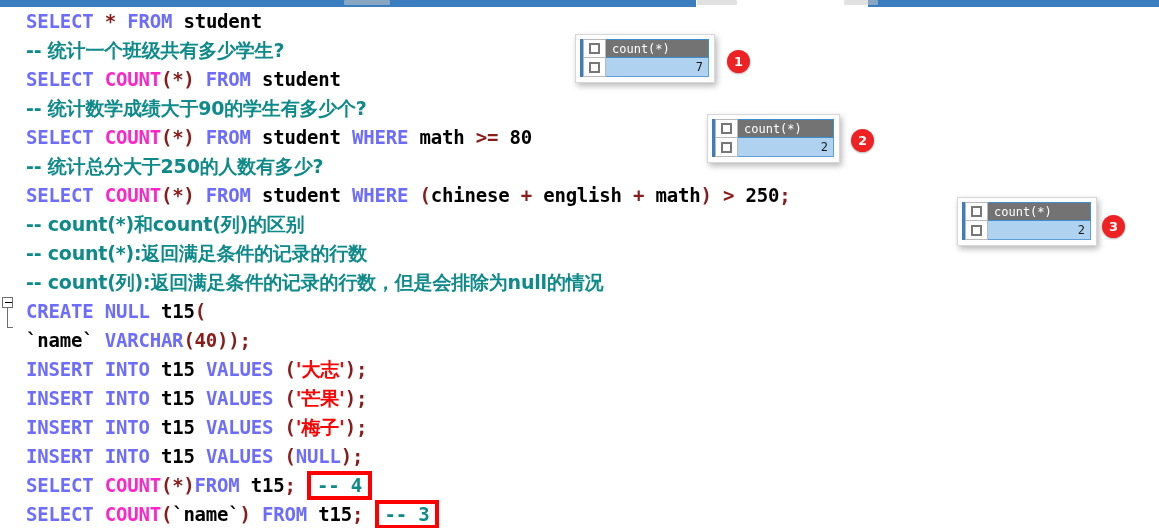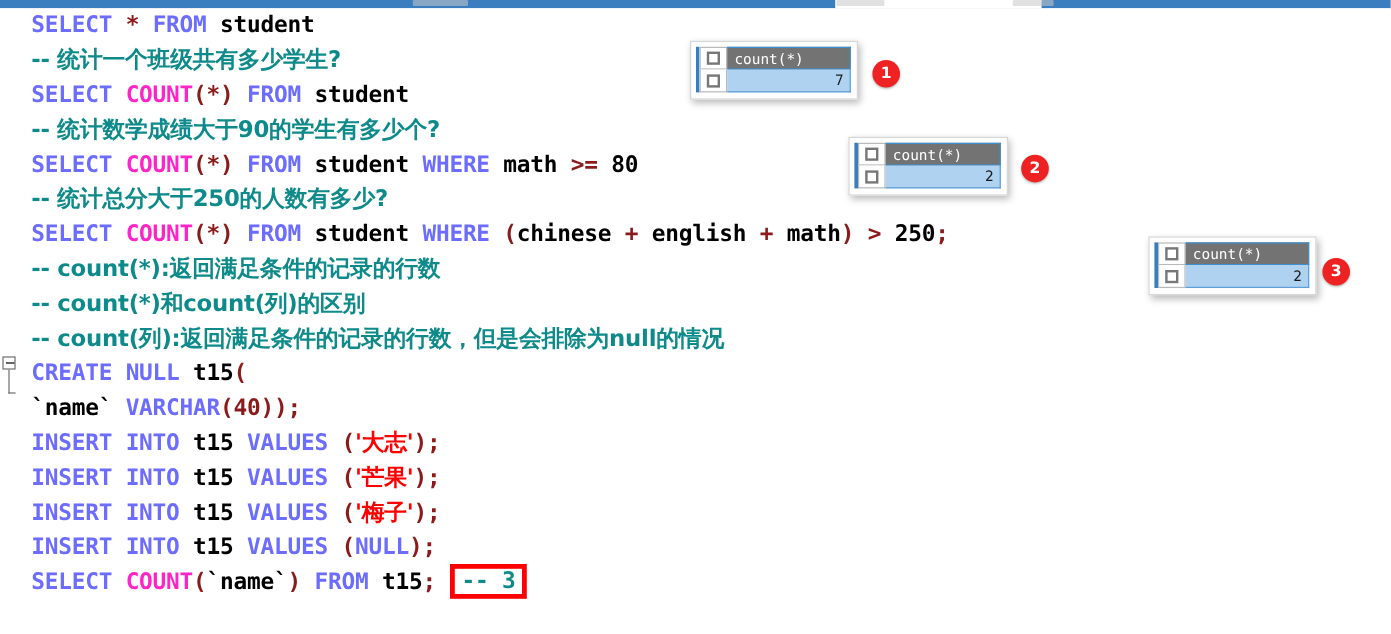--- a/index.html
+++ b/index.html
@@ -257,38 +257,39 @@
     <div class="line"><span class="kw">SELECT</span> <span class="fn">COUNT</span><span class="punc">(*)</span> <span class="kw">FROM</span> <span class="id">student</span></div>
 
     <div class="line cn"><span class="cmt">-- 统计数学成绩大于90的学生有多少个?</span></div>
 
     <div class="line"><span class="kw">SELECT</span> <span class="fn">COUNT</span><span class="punc">(*)</span> <span class="kw">FROM</span> <span class="id">student</span> <span class="kw">WHERE</span> <span class="id">math</span> <span class="punc">&gt;=</span> <span class="num">80</span></div>
 
     <div class="line cn"><span class="cmt">-- 统计总分大于250的人数有多少?</span></div>
 
     <div class="line"><span class="kw">SELECT</span> <span class="fn">COUNT</span><span class="punc">(*)</span> <span class="kw">FROM</span> <span class="id">student</span> <span class="kw">WHERE</span> <span class="punc">(</span><span class="id">chinese</span> <span class="punc">+</span> <span class="id">english</span> <span class="punc">+</span> <span class="id">math</span><span class="punc">)</span> <span class="punc">&gt;</span> <span class="num">250</span><span class="punc">;</span></div>
 
+    <div class="line cn"><span class="cmt">-- count(*)和count(列)的区别</span></div>
+
     <div class="line cn"><span class="cmt">-- count(*):返回满足条件的记录的行数</span></div>
 
-    <div class="line cn"><span class="cmt">-- count(*)和count(列)的区别</span></div>
-
     <div class="line cn"><span class="cmt">-- count(列):返回满足条件的记录的行数，但是会排除为null的情况</span></div>
 
     <div class="line"><span class="kw">CREATE</span> <span class="kw">NULL</span> <span class="id">t15</span><span class="punc">(</span></div>
 
     <div class="line"><span class="id">`name`</span> <span class="kw">VARCHAR</span><span class="punc">(40));</span></div>
 
     <div class="line"><span class="kw">INSERT</span> <span class="kw">INTO</span> <span class="id">t15</span> <span class="kw">VALUES</span> <span class="punc">(</span><span class="str cn">'大志'</span><span class="punc">);</span></div>
 
     <div class="line"><span class="kw">INSERT</span> <span class="kw">INTO</span> <span class="id">t15</span> <span class="kw">VALUES</span> <span class="punc">(</span><span class="str cn">'芒果'</span><span class="punc">);</span></div>
 
     <div class="line"><span class="kw">INSERT</span> <span class="kw">INTO</span> <span class="id">t15</span> <span class="kw">VALUES</span> <span class="punc">(</span><span class="str cn">'梅子'</span><span class="punc">);</span></div>
 
     <div class="line"><span class="kw">INSERT</span> <span class="kw">INTO</span> <span class="id">t15</span> <span class="kw">VALUES</span> <span class="punc">(</span><span class="kw">NULL</span><span class="punc">);</span></div>
 
+    <div class="line"><span class="kw">SELECT</span> <span class="fn">COUNT</span><span class="punc">(*)</span><span class="kw">FROM</span> <span class="id">t15</span><span class="punc">;</span> <span class="cmt boxed">-- 4</span></div>
 
     <div class="line"><span class="kw">SELECT</span> <span class="fn">COUNT</span><span class="punc">(</span><span class="id">`name`</span><span class="punc">)</span> <span class="kw">FROM</span> <span class="id">t15</span><span class="punc">;</span> <span class="cmt boxed">-- 3</span></div>
 
   </div>
 </div>
 
 <div class="popup" id="popup-1">
   <div class="popup-inner">
     <div class="pp-rowheads">
       <div class="pp-rowhead">

